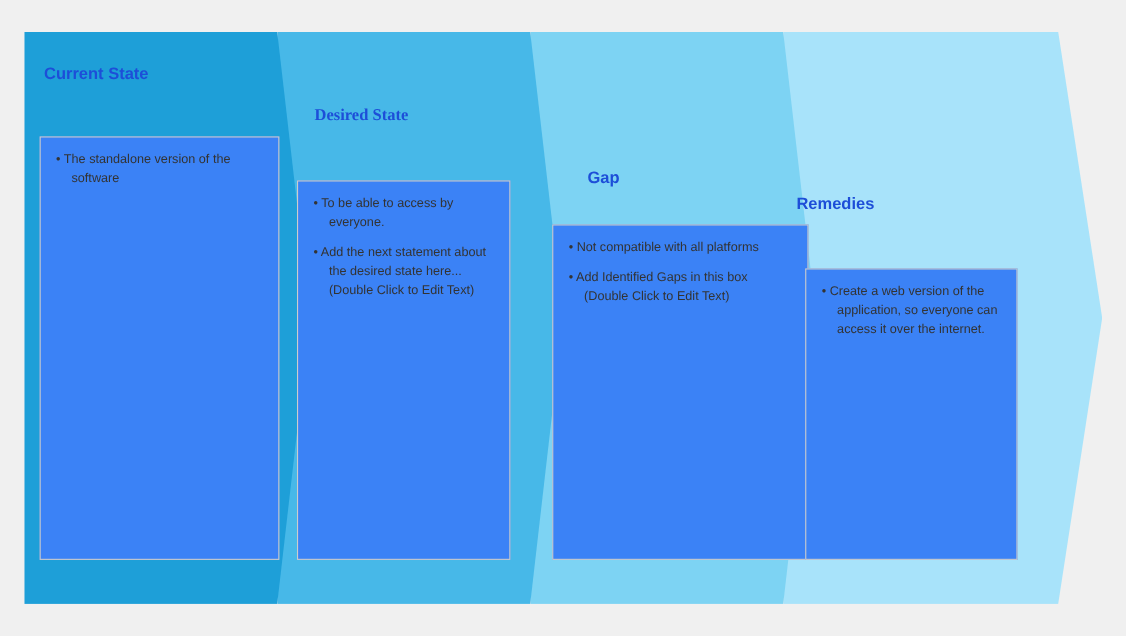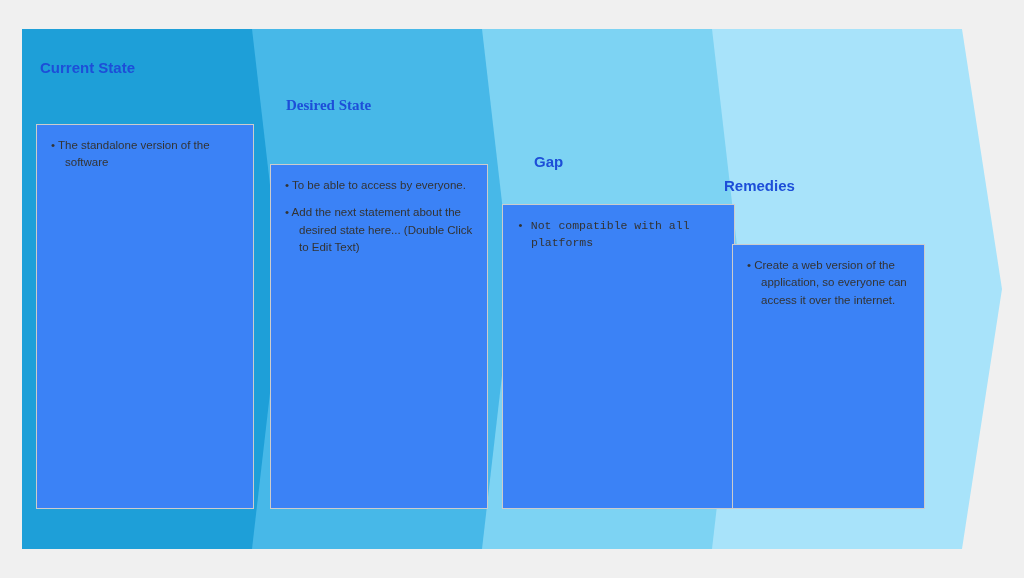--- a/index.html
+++ b/index.html
@@ -80,30 +80,29 @@
     .panel-1 {
       left: 14px;
       top: 75px;
       width: 218px;
       bottom: 40px;
     }
 
     .panel-2 {
       left: 248px;
       top: 115px;
-      width: 218px;
+      width: 194px;
       bottom: 40px;
     }
 
     .panel-3 {
       left: 480px;
       top: 155px;
       width: 233px;
       bottom: 40px;
-      font-family: Liberation Mono, monospace;
     }
 
     .panel-4 {
       left: 710px;
       top: 195px;
       width: 193px;
       bottom: 40px;
     }
 
     
@@ -175,20 +174,21 @@
   <div class="content-panel panel-2">
     <ul class="bullet-list">
       <li>To be able to access by everyone.</li>
       <li>Add the next statement about the desired state here...    (Double Click to Edit Text)</li>
     </ul>
   </div>
 
   <div class="content-panel panel-3">
     <ul class="bullet-list">
       <li>Not compatible with all platforms</li>
+      <li>Add Identified Gaps in this box (Double Click to Edit Text)</li>
     </ul>
   </div>
 
   <div class="content-panel panel-4">
     <ul class="bullet-list">
       <li>Create a web version of the application, so everyone  can access it over the internet.</li>
     </ul>
   </div>
 
 </div>

